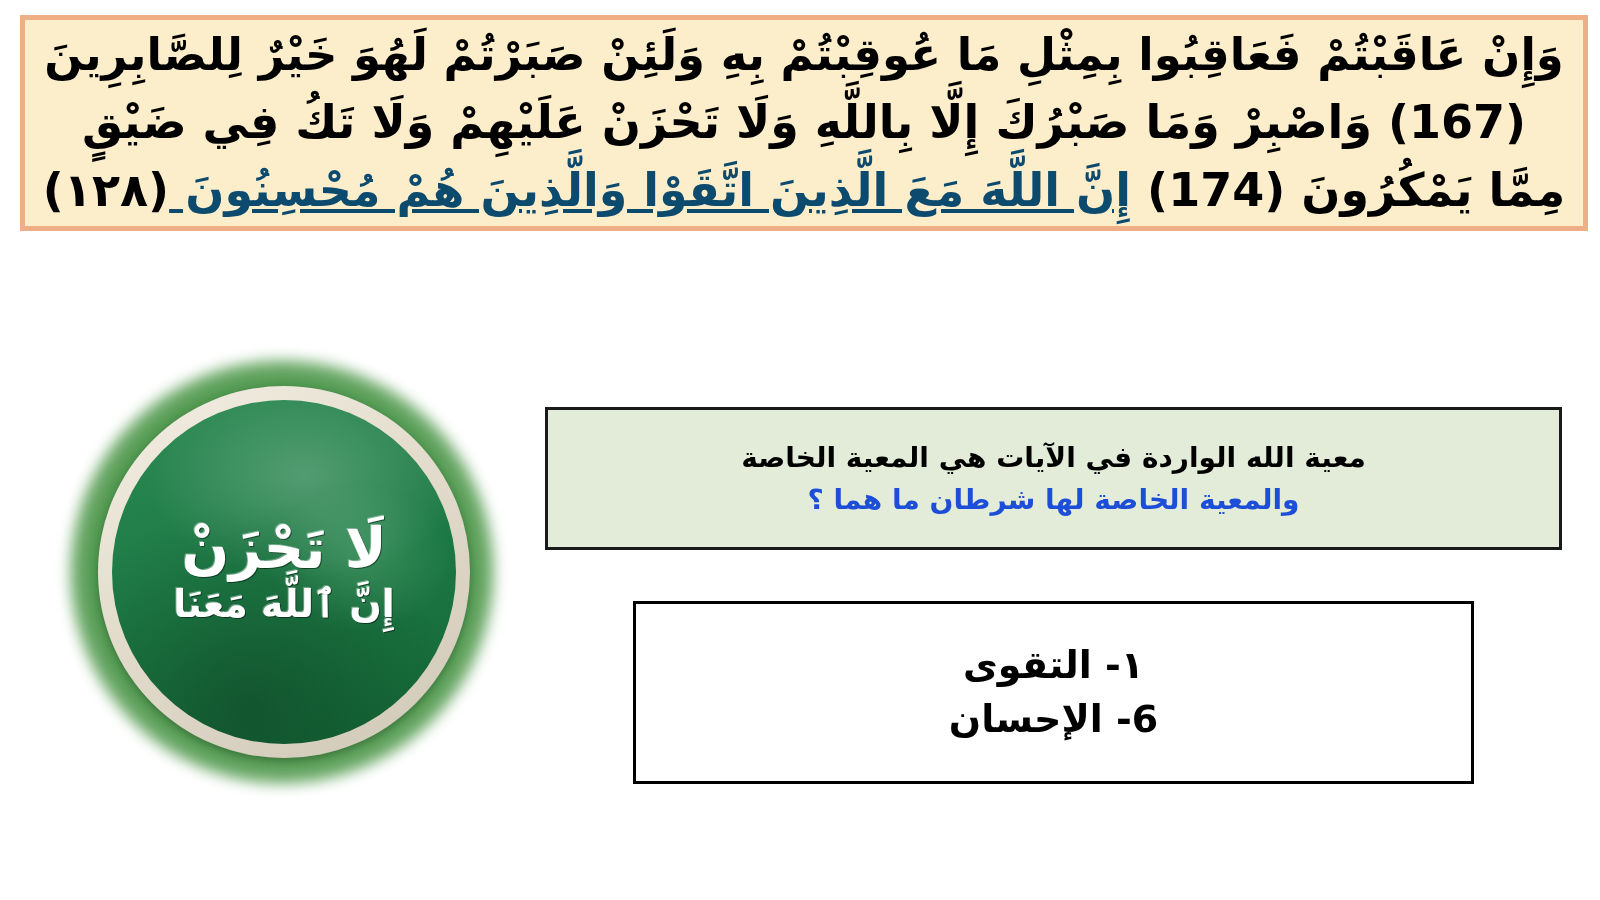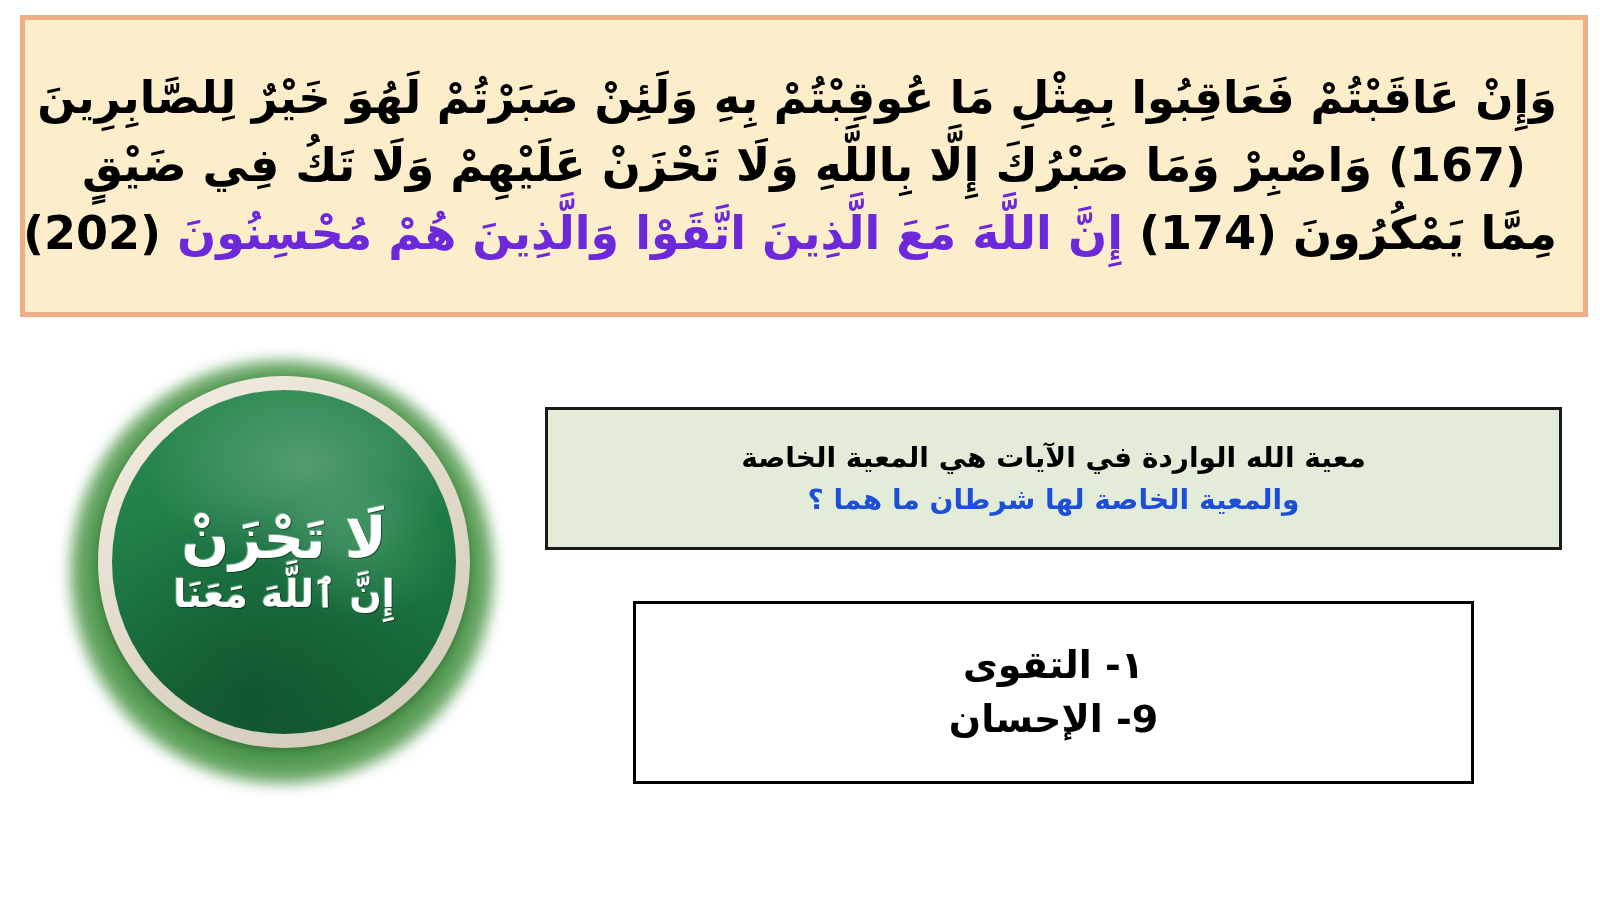--- a/index.html
+++ b/index.html
@@ -15,44 +15,44 @@
     font-family: "DejaVu Sans", "Liberation Sans", sans-serif;
     position: relative;
   }
 
   
   #verse-panel {
     position: absolute;
     left: 20px;
     top: 15px;
     width: 1568px;
-    height: 302px;
+    height: 216px;
     box-sizing: border-box;
     background: #fdeecb;
     border: 5px solid #eeae86;
     display: flex;
     flex-direction: column;
     justify-content: center;
     align-items: center;
-    padding: 6px 26px;
+    padding: 6px 14px;
   }
   .verse-line {
     width: 100%;
     text-align: center;
     direction: rtl;
     unicode-bidi: isolate;
     font-family: "DejaVu Sans", "Liberation Sans", sans-serif;
     font-weight: bold;
     font-size: 46px;
     line-height: 1.48;
     color: #000000;
     white-space: nowrap;
     letter-spacing: 0px;
   }
-  .verse-line .red { color: #6d28d9; }
+  .verse-line .red { color: #0c4a6e; text-decoration: underline; }
   .verse-line .blk { color: #000000; }
 
   
   #badge-wrap {
     position: absolute;
     left: 62px;
     top: 352px;
     width: 440px;
     height: 450px;
   }
@@ -67,21 +67,21 @@
                 rgba(60,140,60,0.95) 0%,
                 rgba(60,140,60,0.92) 62%,
                 rgba(95,165,80,0.55) 78%,
                 rgba(130,190,110,0.18) 90%,
                 rgba(255,255,255,0) 100%);
     filter: blur(7px);
   }
   #badge-ring {
     position: absolute;
     left: 36px;
-    top: 24px;
+    top: 34px;
     width: 372px;
     height: 372px;
     border-radius: 50%;
     background: linear-gradient(150deg, #f3efe3 0%, #e3dccd 45%, #cfc7b6 100%);
     box-shadow: 0 3px 7px rgba(0,0,0,0.22);
   }
   #badge-face {
     position: absolute;
     left: 14px;
     top: 14px;
@@ -175,21 +175,21 @@
 
   <div class="verse-line" style="font-size: 45px;">
     <span class="blk">وَإِنْ عَاقَبْتُمْ فَعَاقِبُوا بِمِثْلِ مَا عُوقِبْتُمْ بِهِ وَلَئِنْ صَبَرْتُمْ لَهُوَ خَيْرٌ لِلصَّابِرِينَ</span>
   </div>
 
   <div class="verse-line">
     <span class="blk">(167) وَاصْبِرْ وَمَا صَبْرُكَ إِلَّا بِاللَّهِ وَلَا تَحْزَنْ عَلَيْهِمْ وَلَا تَكُ فِي ضَيْقٍ</span>
   </div>
 
   <div class="verse-line">
-    <span class="blk">مِمَّا يَمْكُرُونَ (174) </span><span class="red">إِنَّ اللَّهَ مَعَ الَّذِينَ اتَّقَوْا وَالَّذِينَ هُمْ مُحْسِنُونَ </span><span class="blk">(202)</span>
+    <span class="blk">مِمَّا يَمْكُرُونَ (174) </span><span class="red">إِنَّ اللَّهَ مَعَ الَّذِينَ اتَّقَوْا وَالَّذِينَ هُمْ مُحْسِنُونَ </span><span class="blk">(١٢٨)</span>
   </div>
 
 </div>
 
 <div id="badge-wrap">
   <div id="badge-glow"></div>
   <div id="badge-ring">
     <div id="badge-face">
       <div class="badge-text" id="badge-line-1">لَا تَحْزَنْ</div>
       <div class="badge-text" id="badge-line-2">إِنَّ ٱللَّهَ مَعَنَا</div>
@@ -197,14 +197,14 @@
   </div>
 </div>
 
 <div id="question-box">
   <div class="question-line" id="question-line-1">معية الله الواردة في الآيات هي المعية الخاصة</div>
   <div class="question-line" id="question-line-2">والمعية الخاصة لها شرطان ما هما ؟</div>
 </div>
 
 <div id="answer-box">
   <div class="answer-line">١- التقوى</div>
-  <div class="answer-line">9- الإحسان</div>
+  <div class="answer-line">6- الإحسان</div>
 </div>
 
 </body></html>

